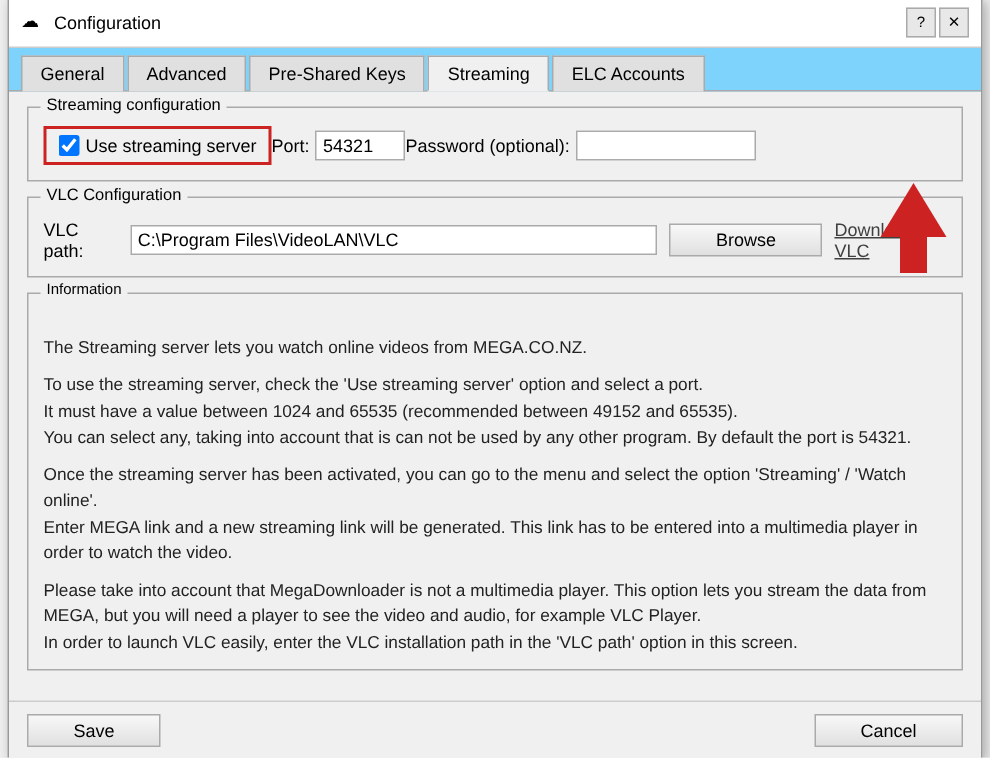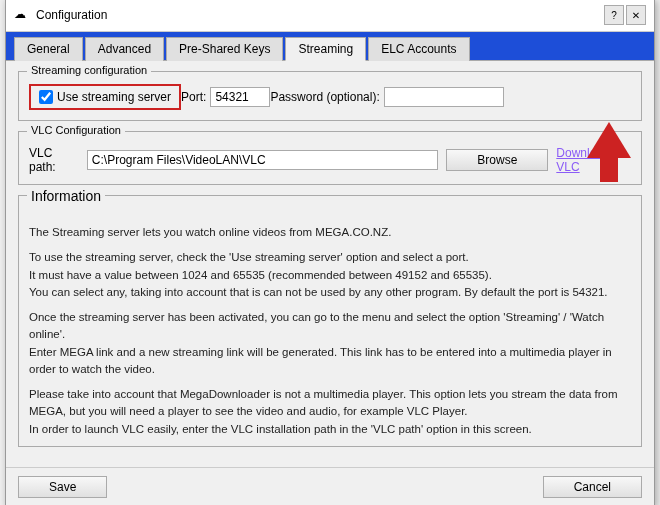--- a/index.html
+++ b/index.html
@@ -52,21 +52,21 @@
       background: #e8e8e8;
       cursor: pointer;
       display: flex;
       align-items: center;
       justify-content: center;
       font-size: 10px;
     }
     .tab-bar {
       display: flex;
       padding: 4px 8px 0 8px;
-      background: #1d4ed8;
+      background: #7dd3fc;
       border-bottom: 1px solid #aaa;
     }
     .tab {
       padding: 4px 12px;
       border: 1px solid #aaa;
       border-bottom: none;
       background: #e0e0e0;
       cursor: pointer;
       font-size: 12px;
       margin-right: 2px;
@@ -142,38 +142,38 @@
       width: 376px;
     }
     .browse-btn, .save-btn, .cancel-btn {
       padding: 3px 30px;
       border: 1px solid #aaa;
       background: linear-gradient(to bottom, #f8f8f8, #e0e0e0);
       cursor: pointer;
       font-size: 12px;
     }
     .download-link {
-      color: #8b5cf6;
+      color: #404040;
       text-decoration: underline;
       cursor: pointer;
       font-size: 12px;
     }
     .info-section {
       border: 1px solid #aaa;
       padding: 8px 10px;
       margin-bottom: 10px;
       position: relative;
     }
     .info-title {
       position: absolute;
       top: -8px;
       left: 8px;
       background: #f0f0f0;
       padding: 0 4px;
-      font-size: 14px;
+      font-size: 10px;
     }
     .info-text {
       font-size: 11.5px;
       line-height: 1.5;
       color: #222;
       margin-top: 20px;
     }
     .info-text p {
       margin-bottom: 8px;
     }

